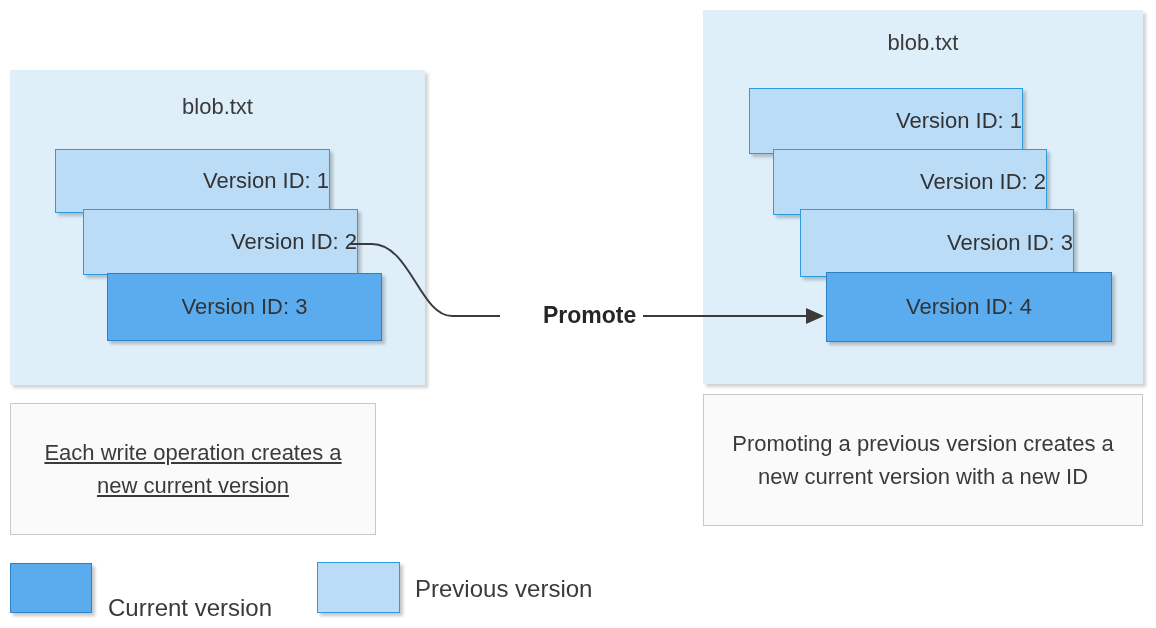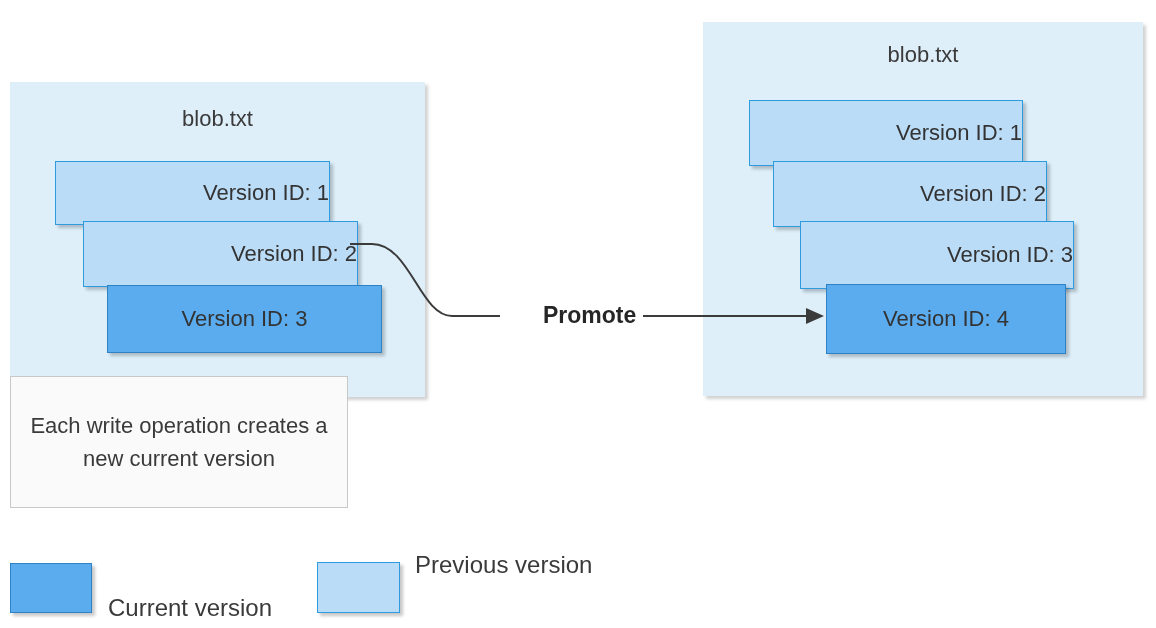--- a/index.html
+++ b/index.html
@@ -21,21 +21,20 @@
     left: 0; top: 0;
     width: 1156px;
     height: 628px;
   }
 
   
   .panel {
     position: absolute;
     background: #DEEFFA;
     box-shadow: 3px 3px 3px rgba(0,0,0,0.18);
-    margin-top: 12px;
   }
   #panel-left  { left: 10px;  top: 70px; width: 415px; height: 315px; }
   #panel-right { left: 703px; top: 10px; width: 440px; height: 374px; }
 
   .panel-title {
     position: absolute;
     left: 0;
     width: 100%;
     text-align: center;
     font-size: 22px;
@@ -69,38 +68,38 @@
 
   
   #l-v1 { left: 45px;  top: 79px;  width: 275px; height: 64px; }
   #l-v2 { left: 73px;  top: 139px; width: 275px; height: 66px; }
   #l-v3 { left: 97px;  top: 203px; width: 275px; height: 68px; }
 
   
   #r-v1 { left: 46px;  top: 78px;  width: 274px; height: 66px; }
   #r-v2 { left: 70px;  top: 139px; width: 274px; height: 66px; }
   #r-v3 { left: 97px;  top: 199px; width: 274px; height: 68px; }
-  #r-v4 { left: 123px; top: 262px; width: 240px; height: 70px; }
+  #r-v4 { left: 123px; top: 262px; width: 286px; height: 70px; }
 
   
   .caption-box {
     position: absolute;
     box-sizing: border-box;
     background: #FAFAFA;
     border: 1px solid #C8C8C8;
     display: flex;
     align-items: center;
     justify-content: center;
     text-align: center;
     font-size: 22px;
     line-height: 33px;
     color: #3a3a3a;
     padding: 0 14px;
   }
-  #caption-left  { left: 10px;  top: 376px; width: 338px; height: 132px; }
+  #caption-left  { left: 10px;  top: 403px; width: 366px; height: 132px; text-decoration: underline; }
   #caption-right { left: 703px; top: 394px; width: 440px; height: 132px; }
 
   
   #connector-layer {
     position: absolute;
     left: 0; top: 0;
     width: 1156px;
     height: 628px;
     pointer-events: none;
   }
@@ -125,21 +124,21 @@
   #legend-sw-current { left: 10px;  top: 563px; width: 82px; height: 50px; }
   #legend-sw-prev    { left: 317px; top: 562px; width: 83px; height: 51px; }
 
   .legend-label {
     position: absolute;
     font-size: 24px;
     color: #3a3a3a;
     white-space: nowrap;
   }
   #legend-lb-current { left: 108px; top: 594px; }
-  #legend-lb-prev    { left: 415px; top: 551px; }
+  #legend-lb-prev    { left: 415px; top: 575px; }
 </style>
 </head>
 <body>
 
 <div class="stage">
 
   <div class="panel" id="panel-left">
     <div class="panel-title">blob.txt</div>
 
     <div class="vcard prev" id="l-v1">
@@ -180,20 +179,23 @@
     <path d="M 350,244 L 372,244 C 410,244 420,316 452,316 L 500,316" fill="none" stroke="#3B3B3B" stroke-width="2"></path>
 
     <line x1="643" y1="316" x2="822" y2="316" stroke="#3B3B3B" stroke-width="2" marker-end="url(#arrowhead)"></line>
   </svg>
 
   <div id="promote-label">Promote</div>
 
   <div class="caption-box" id="caption-left">
     <span>Each write operation creates a new current version</span>
   </div>
+  <div class="caption-box" id="caption-right">
+    <span>Promoting a previous version creates a new current version with a new ID</span>
+  </div>
 
   <div class="legend-swatch current" id="legend-sw-current"></div>
   <div class="legend-label" id="legend-lb-current">Current version</div>
 
   <div class="legend-swatch prev" id="legend-sw-prev"></div>
   <div class="legend-label" id="legend-lb-prev">Previous version</div>
 
 </div>
 
 </body></html>

